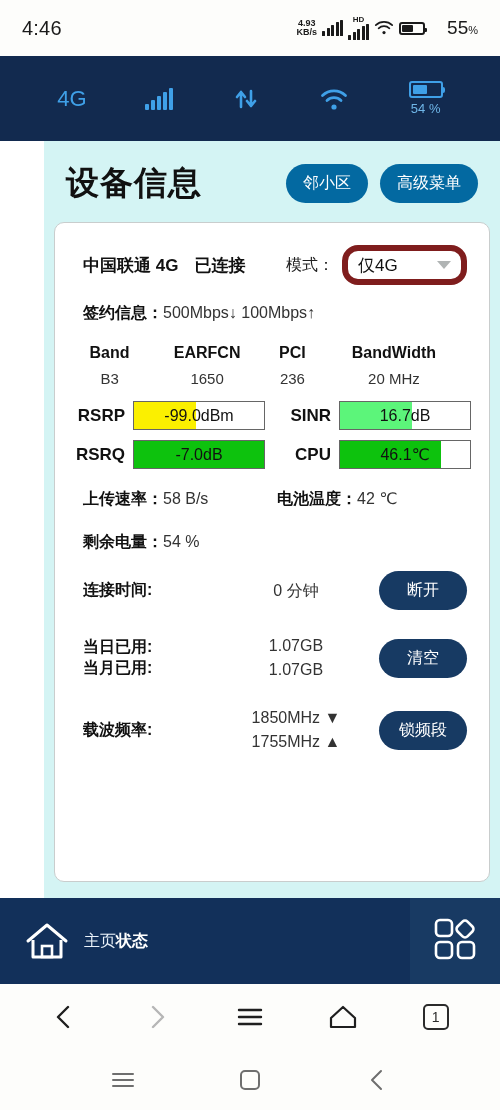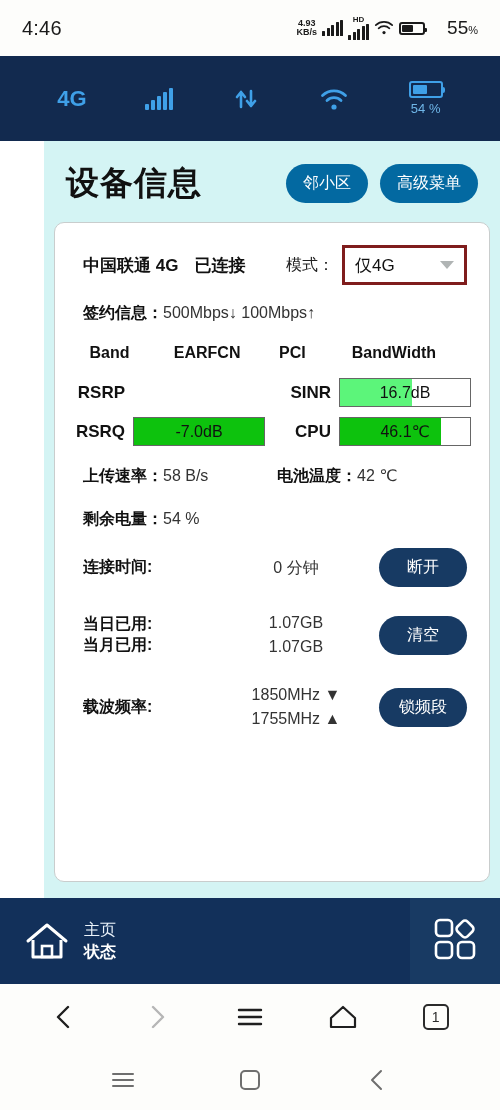--- a/index.html
+++ b/index.html
@@ -37,21 +37,21 @@
   .bat-fill { height: 100%; background: #1a1a1a; border-radius: 1px; width: 55%; }
   .sb-pct { font-size: 19px; color: #1a1a1a; margin-left: 17px; }
   .sb-pct sub { font-size: 11px; vertical-align: baseline; }
 
   
   .topstrip {
     height: 85px; background: #122a4f; display: flex; align-items: center;
     justify-content: space-around; padding: 0 28px; flex: 0 0 85px; color: #3fa0e8;
   }
   .ts-item { display: flex; flex-direction: column; align-items: center; justify-content: center; }
-  .ts-4g { font-size: 22px; font-weight: bold; color: #3fa0e8; }
+  .ts-4g { font-size: 22px; font-weight: normal; color: #3fa0e8; }
   .ts-bars { display: flex; align-items: flex-end; gap: 2px; height: 22px; }
   .ts-bars i { display: block; width: 4px; background: #3fa0e8; border-radius: 1px; }
   .ts-bars i:nth-child(1) { height: 6px; }
   .ts-bars i:nth-child(2) { height: 10px; }
   .ts-bars i:nth-child(3) { height: 14px; }
   .ts-bars i:nth-child(4) { height: 18px; }
   .ts-bars i:nth-child(5) { height: 22px; }
   .ts-bat { width: 34px; height: 17px; border: 2px solid #3fa0e8; border-radius: 3px;
             position: relative; padding: 2px; display:flex; align-items:center; }
   .ts-bat::after { content:""; position:absolute; right:-4px; top:4px; width:3px; height:6px;
@@ -75,21 +75,21 @@
     margin: 6px 10px 0 10px; background: #ffffff; border: 1px solid #c9cdcd;
     border-radius: 10px; padding: 14px 18px 6px 18px; height: 660px; overflow: hidden;
   }
 
   .row-conn { display: flex; align-items: center; padding: 8px 4px 4px 10px; }
   .carrier { font-size: 17px; font-weight: bold; color: #111; }
   .conn-state { font-size: 17px; color: #111; margin-left: 16px; font-weight: bold; }
   .mode-wrap { margin-left: auto; display: flex; align-items: center; gap: 8px; }
   .mode-label { font-size: 16px; color: #222; }
   .select {
-    width: 125px; height: 40px; border: 3px solid #7f1d1d; border-radius: 0; background: #fff;
+    width: 125px; height: 40px; border: 6px solid #7f1d1d; border-radius: 16px; background: #fff;
     display: flex; align-items: center; padding: 0 10px; font-size: 17px; color: #111; cursor: pointer; text-align: right;
   }
   .caret { margin-left: auto; width: 0; height: 0; border-left: 7px solid transparent;
            border-right: 7px solid transparent; border-top: 8px solid #b0b4b4; }
 
   .row-sub { padding: 14px 4px 8px 10px; font-size: 16px; color: #333; }
   .row-sub b { color: #111; font-weight: bold; }
 
   
   .band-table { width: 100%; margin: 10px 0 6px 0; border-collapse: collapse; }
@@ -118,21 +118,21 @@
   .act-val { font-size: 16px; color: #333; flex: 1; text-align: center; line-height: 1.5; }
   .act-btn {
     background: #173a63; color: #fff; border: none; border-radius: 20px; padding: 9px 20px;
     font-size: 16px; font-family: inherit; cursor: pointer; min-width: 88px;
   }
 
   
   .appnav { height: 86px; background: #12305a; display: flex; align-items: center; flex: 0 0 86px; }
   .appnav-left { display: flex; align-items: center; gap: 14px; padding-left: 24px; flex: 1; height: 100%; }
   .home-ico { width: 46px; height: 40px; position: relative; }
-  .nav-labels { display: flex; flex-direction: column; line-height: 1.35; }
+  .nav-labels { display: flex; flex-direction: row; line-height: 1.35; }
   .nav-lab { font-size: 16px; color: #eaf2fa; }
   .nav-lab.active { font-weight: bold; color: #ffffff; }
   .appnav-right { width: 90px; height: 100%; background: #183a63; display: flex; align-items: center; justify-content: center; }
 
   
   .browserbar { height: 66px; background: #fdfdfb; display: flex; align-items: center;
                 justify-content: space-around; flex: 0 0 66px; padding: 0 18px; }
   .bb-btn { width: 44px; height: 44px; display: flex; align-items: center; justify-content: center; cursor: pointer; }
   .tabcount { width: 26px; height: 26px; border: 2px solid #2b2b2b; border-radius: 5px;
               display: flex; align-items: center; justify-content: center; font-size: 14px; color: #2b2b2b; }
@@ -248,26 +248,36 @@
       </div>
 
       <table class="band-table">
         <tbody>
             <tr>
           <th>Band</th>
           <th>EARFCN</th>
           <th>PCI</th>
           <th>BandWidth</th>
         </tr>
+        <tr>
+          <td>B3</td>
+          <td>1650</td>
+          <td>236</td>
+          <td>20 MHz</td>
+        </tr>
       </tbody>
         </table>
 
       <div class="gauge-grid">
         <div class="gauge">
           <span class="gauge-label">RSRP</span>
+          <div class="gauge-bar">
+            <div class="gauge-fill" style="width: 48%; background: rgb(251, 240, 0);"></div>
+            <span class="gauge-val">-99.0dBm</span>
+          </div>
         </div>
         <div class="gauge">
           <span class="gauge-label">SINR</span>
           <div class="gauge-bar">
             <div class="gauge-fill" style="width: 55%; background: rgb(92, 245, 122);"></div>
             <span class="gauge-val">16.7dB</span>
           </div>
         </div>
         <div class="gauge">
           <span class="gauge-label">RSRQ</span>

